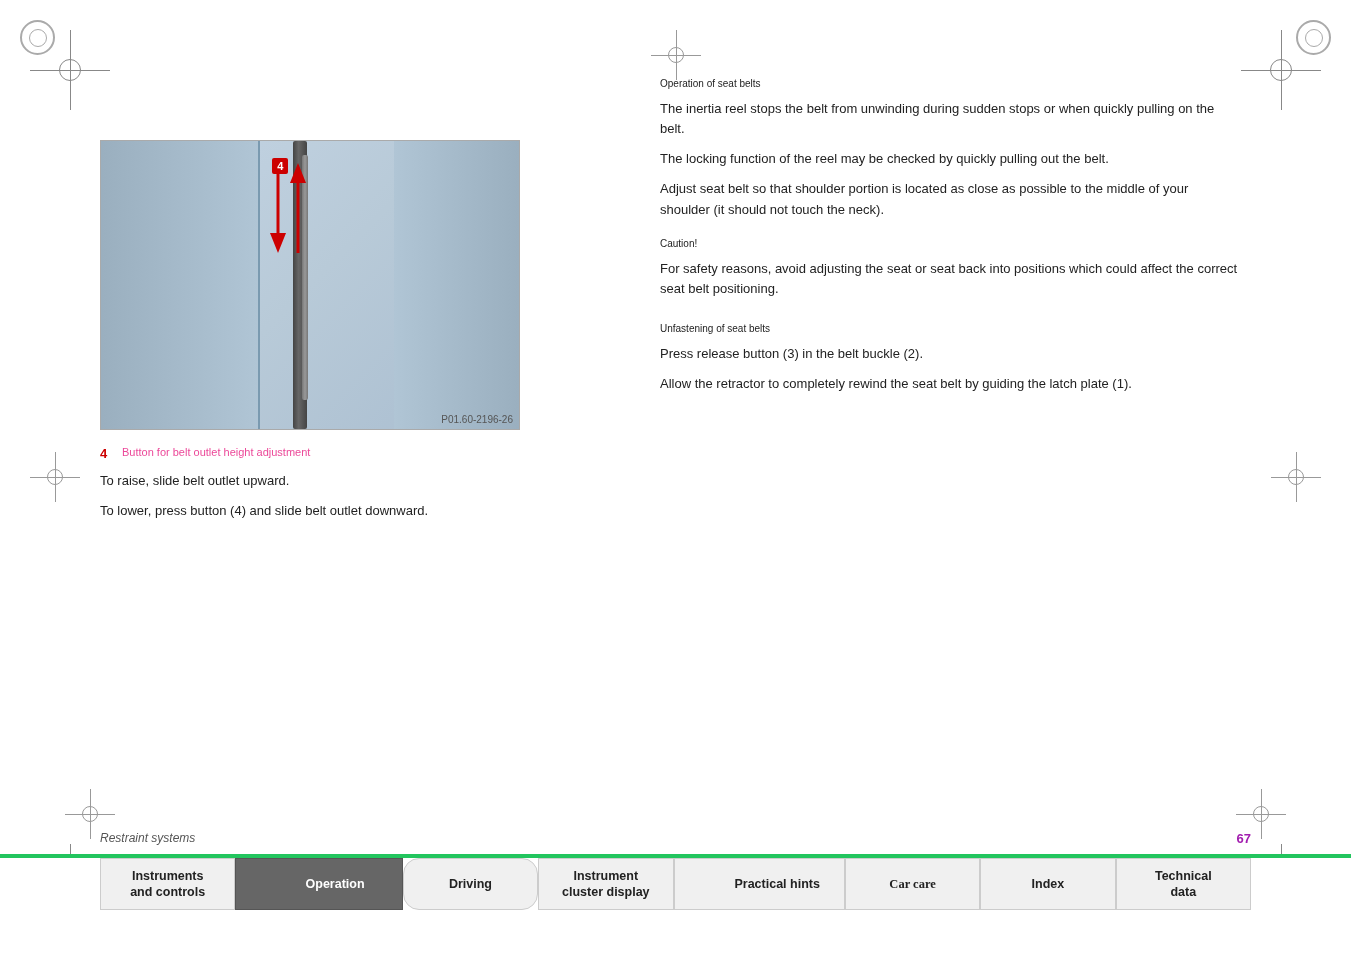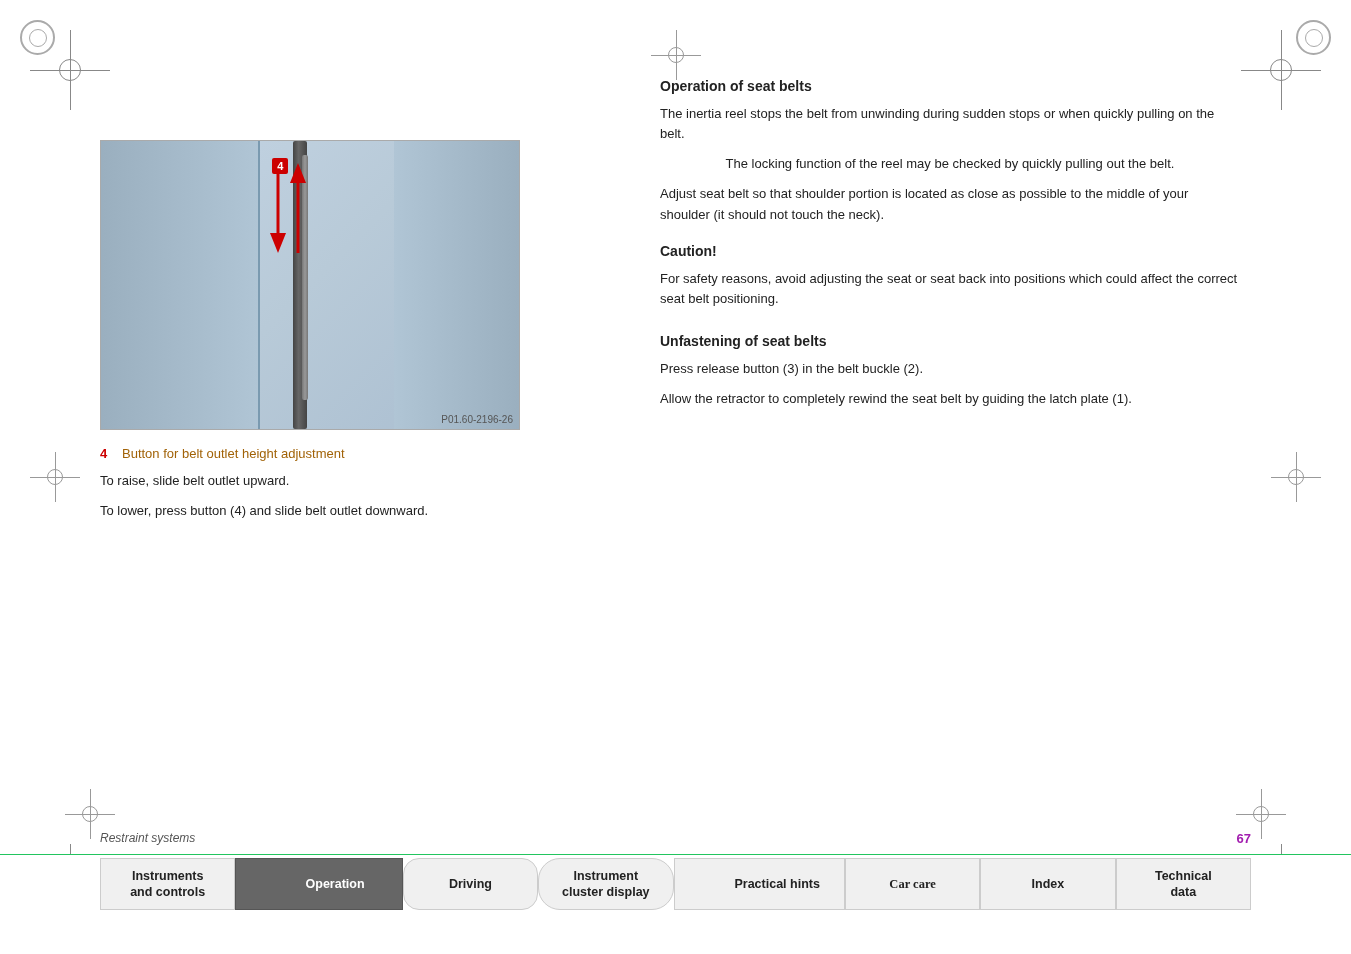--- a/index.html
+++ b/index.html
@@ -109,47 +109,47 @@
     }
 
     .item-number {
       color: #cc0000;
       font-weight: bold;
       font-size: 13px;
       min-width: 14px;
     }
 
     .item-text {
-      font-size: 13px;
-      color: #a16207;
+      font-size: 11px;
+      color: #ec4899;
     }
 
     .body-text {
       margin-top: 10px;
       font-size: 13px;
       line-height: 1.55;
       color: #222;
     }
 
     .section-heading {
-      font-weight: bold;
-      font-size: 14px;
+      font-weight: normal;
+      font-size: 10px;
       margin-top: 18px;
       margin-bottom: 6px;
     }
 
     
     .bottom-bar {
       position: absolute;
       bottom: 0;
       left: 0;
       right: 0;
       height: 100px;
       background: #fff;
-      border-top: 1px solid #22c55e;
+      border-top: 4px solid #22c55e;
     }
 
     .page-footer {
       position: absolute;
       bottom: 100px;
       left: 0;
       right: 0;
       height: 32px;
       display: flex;
       align-items: center;
@@ -383,21 +383,21 @@
 
     <p class="body-text">To raise, slide belt outlet upward.</p>
     <p class="body-text">To lower, press button (4) and slide belt outlet downward.</p>
 
   </div>
 
   <div class="right-col">
 
     <h3 class="section-heading">Operation of seat belts</h3>
     <p class="body-text">The inertia reel stops the belt from unwinding during sudden stops or when quickly pulling on the belt.</p>
-    <p class="body-text" style="margin-top:10px;text-align:center;">The locking function of the reel may be checked by quickly pulling out the belt.</p>
+    <p class="body-text" style="margin-top:10px;">The locking function of the reel may be checked by quickly pulling out the belt.</p>
     <p class="body-text" style="margin-top:10px;">Adjust seat belt so that shoulder portion is located as close as possible to the middle of your shoulder (it should not touch the neck).</p>
 
     <h3 class="section-heading">Caution!</h3>
     <p class="body-text">For safety reasons, avoid adjusting the seat or seat back into positions which could affect the correct seat belt positioning.</p>
 
     <h3 class="section-heading" style="margin-top:24px;">Unfastening of seat belts</h3>
     <p class="body-text">Press release button (3) in the belt buckle (2).</p>
     <p class="body-text" style="margin-top:10px;">Allow the retractor to completely rewind the seat belt by guiding the latch plate (1).</p>
 
   </div>
@@ -408,21 +408,21 @@
   <span class="footer-section-name">Restraint systems</span>
   <span class="footer-page-number">67</span>
 </div>
 
 <div class="bottom-bar">
   <div class="nav-tabs" id="nav-tabs-container">
   <div class="nav-tab" style="white-space: pre-line;">Instruments
 and controls</div>
       <div class="nav-tab active" style="white-space: pre-line; padding-left: 40px;">Operation</div>
       <div class="nav-tab" style="white-space: pre-line; border-radius: 16px;">Driving</div>
-      <div class="nav-tab" style="white-space: pre-line; border-radius: 22px;">Instrument
+      <div class="nav-tab" style="white-space: pre-line;">Instrument
 cluster display</div>
       <div class="nav-tab" style="white-space: pre-line; padding-left: 44px;">Practical hints</div>
       <div class="nav-tab" style="white-space: pre-line; font-family: Liberation Serif, serif;">Car care</div>
       <div class="nav-tab" style="white-space: pre-line;">Index</div>
       <div class="nav-tab" style="white-space: pre-line;">Technical
 data</div>
     </div>
 </div>
 
 </body></html>

